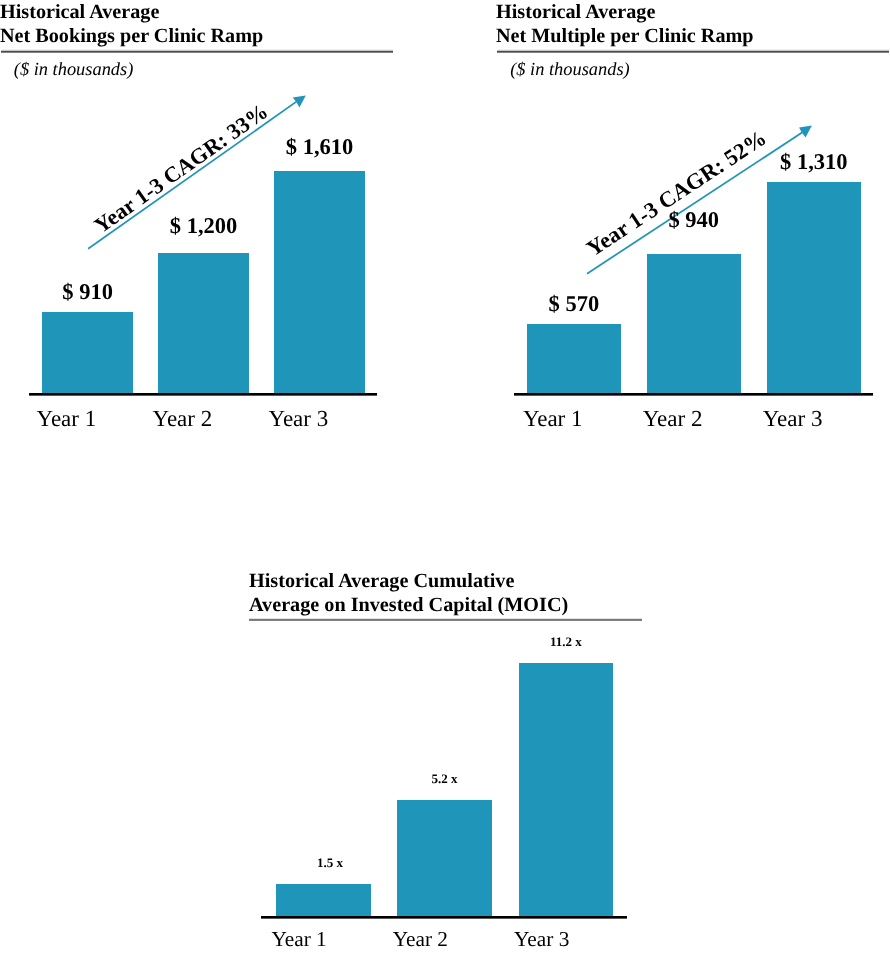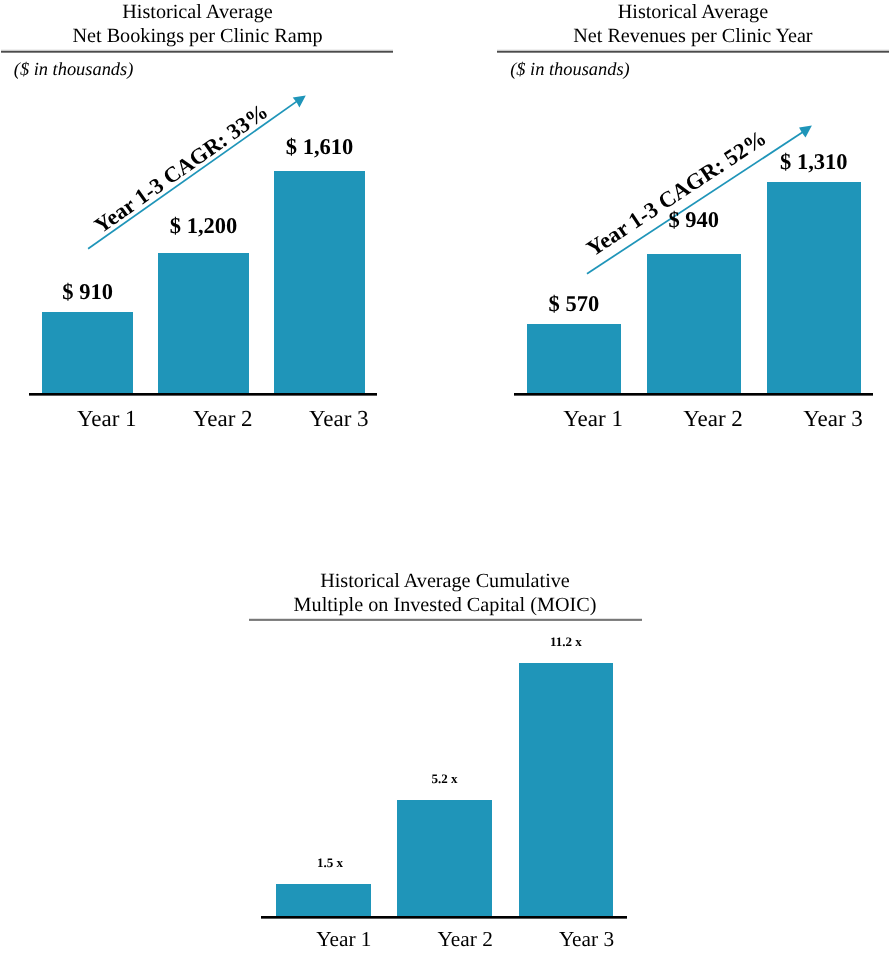--- a/index.html
+++ b/index.html
@@ -1,28 +1,28 @@
 <!DOCTYPE html>
 <html><head>
 <meta charset="utf-8">
 <title>Historical Average Charts</title>
 <style>
   html,body{margin:0;padding:0;background:#ffffff;}
   body{width:890px;height:954px;position:relative;overflow:hidden;
        font-family:"Liberation Serif", serif;color:#000;
        -webkit-font-smoothing:antialiased;text-rendering:geometricPrecision;}
   .panel{position:absolute;}
-  .ttl{position:absolute;text-align:center;font-weight:normal;font-size:20.2px;line-height:23.8px;white-space:nowrap;}
+  .ttl{position:absolute;font-weight:bold;font-size:20.2px;line-height:23.8px;white-space:nowrap;}
   .rule{position:absolute;height:4px;background:linear-gradient(to bottom,#f0f0f0 0 25%,#c8c8c8 25% 50%,#4b4b4b 50% 75%,#828282 75% 100%);}
   #p3 .rule{background:linear-gradient(to bottom,#ffffff 0 25%,#e1e1e1 25% 50%,#787878 50% 75%,#828282 75% 100%);}
   .axis{position:absolute;height:3px;background:linear-gradient(to bottom,#000 0 33.333%,#000 33.333% 66.666%,#5a5a5a 66.666% 100%);}
   .units{position:absolute;font-style:italic;font-size:18.4px;white-space:nowrap;text-align:right;}
   .bar{position:absolute;background:#1f95b9;}
   .vlab{position:absolute;text-align:center;font-weight:bold;font-size:22.5px;white-space:nowrap;}
-  .xlab{position:absolute;text-align:right;font-size:23px;white-space:nowrap;}
+  .xlab{position:absolute;text-align:left;font-size:23px;white-space:nowrap;}
   #p3 .vlab{font-size:13px;}
   #p3 .xlab{font-size:21.3px;}
   .cagr{position:absolute;transform-origin:0 100%;font-weight:bold;font-size:22.1px;white-space:nowrap;line-height:1;}
   #p2 .cagr{font-size:22.45px;}
   svg{position:absolute;overflow:visible;}
 </style>
 </head>
 <body>
 
 <div class="panel" id="p1" style="left:0;top:0;width:400px;height:440px;">
@@ -53,21 +53,21 @@
 
   <div class="xlab" style="left:36.6px;top:405.5px;width:100px;">Year 1</div>
   <div class="xlab" style="left:152.6px;top:405.5px;width:100px;">Year 2</div>
   <div class="xlab" style="left:268.6px;top:405.5px;width:100px;">Year 3</div>
 </div>
 
 <div class="panel" id="p2" style="left:496px;top:0;width:394px;height:440px;">
 
   <div class="ttl" style="left:0;top:1px;width:393.8px;">
     <span>Historical Average</span><br>
-    <span>Net Revenues per Clinic Year</span>
+    <span>Net Multiple per Clinic Ramp</span>
   </div>
   <div class="rule" style="left:1px;top:49px;width:391.8px;"></div>
 
   <div class="units" style="left:14.2px;top:59.2px;">($ in thousands)</div>
 
   <svg style="left:0;top:0;width:394px;height:440px;" viewBox="0 0 394 440">
     <line x1="91.0" y1="273.7" x2="308.0" y2="131.3" stroke="#1f95b9" stroke-width="1.75"></line>
     <polygon points="315.9,125.6 303.1,127.6 305.8,132.4 309.5,137.4" fill="#1f95b9"></polygon>
   </svg>
   <div class="cagr" style="left:97.2px;top:238.9px;height:18px;transform:rotate(-33.35deg);">Year 1-3 CAGR: 52%</div>
@@ -84,21 +84,21 @@
 
   <div class="xlab" style="left:26.9px;top:405.5px;width:100px;">Year 1</div>
   <div class="xlab" style="left:146.8px;top:405.5px;width:100px;">Year 2</div>
   <div class="xlab" style="left:266.8px;top:405.5px;width:100px;">Year 3</div>
 </div>
 
 <div class="panel" id="p3" style="left:249px;top:571px;width:400px;height:383px;">
 
   <div class="ttl" style="left:0;top:-1px;width:392px;">
     <span>Historical Average Cumulative</span><br>
-    <span>Multiple on Invested Capital (MOIC)</span>
+    <span>Average on Invested Capital (MOIC)</span>
   </div>
   <div class="rule" style="left:-0.2px;top:46px;width:392.8px;"></div>
 
   <div class="vlab" style="left:31px;top:284.0px;width:100px;">1.5 x</div>
   <div class="vlab" style="left:145.5px;top:200.3px;width:100px;">5.2 x</div>
   <div class="vlab" style="left:266.8px;top:62.7px;width:100px;">11.2 x</div>
 
   <div class="bar" style="left: 26.8px; top: 312.8px; width: 94.8px; height: 32.3px; background-color: rgb(31, 149, 185);"></div>
   <div class="bar" style="left: 148.4px; top: 229.1px; width: 94.8px; height: 116px; background-color: rgb(31, 149, 185);"></div>
   <div class="bar" style="left: 269.5px; top: 91.5px; width: 94.8px; height: 253.6px; background-color: rgb(31, 149, 185);"></div>

